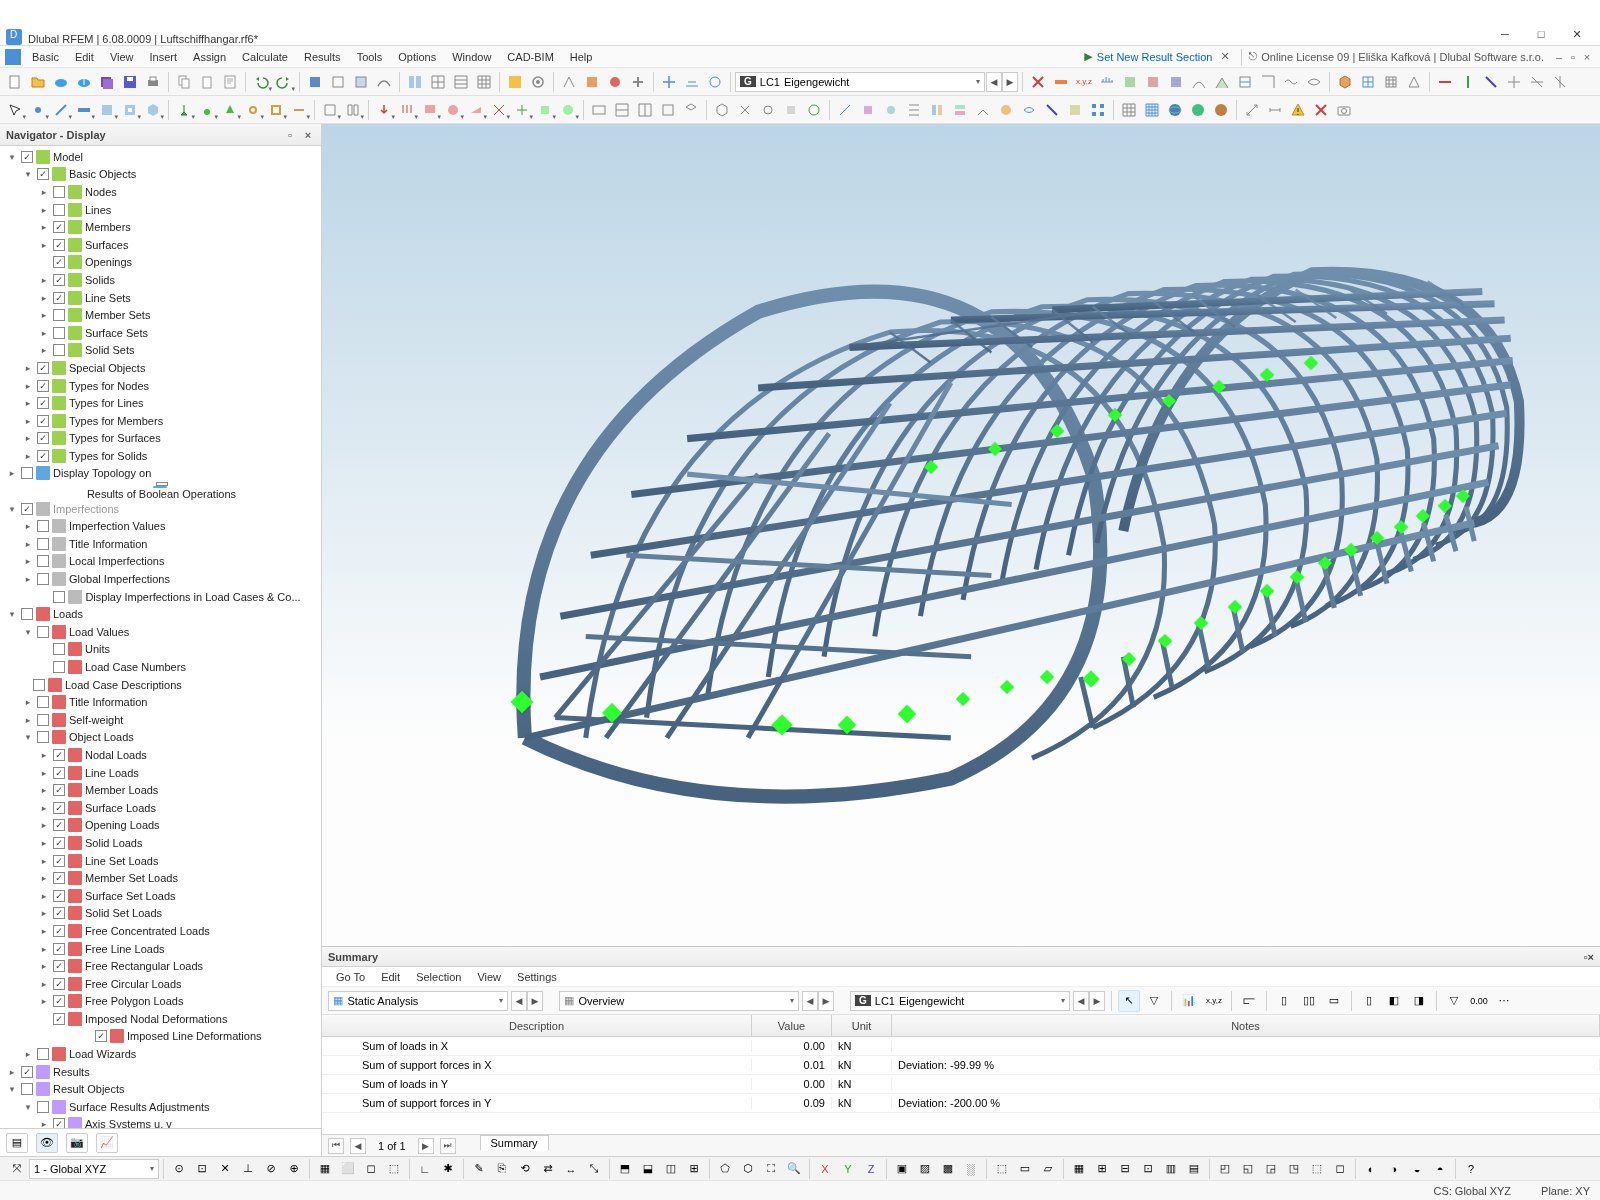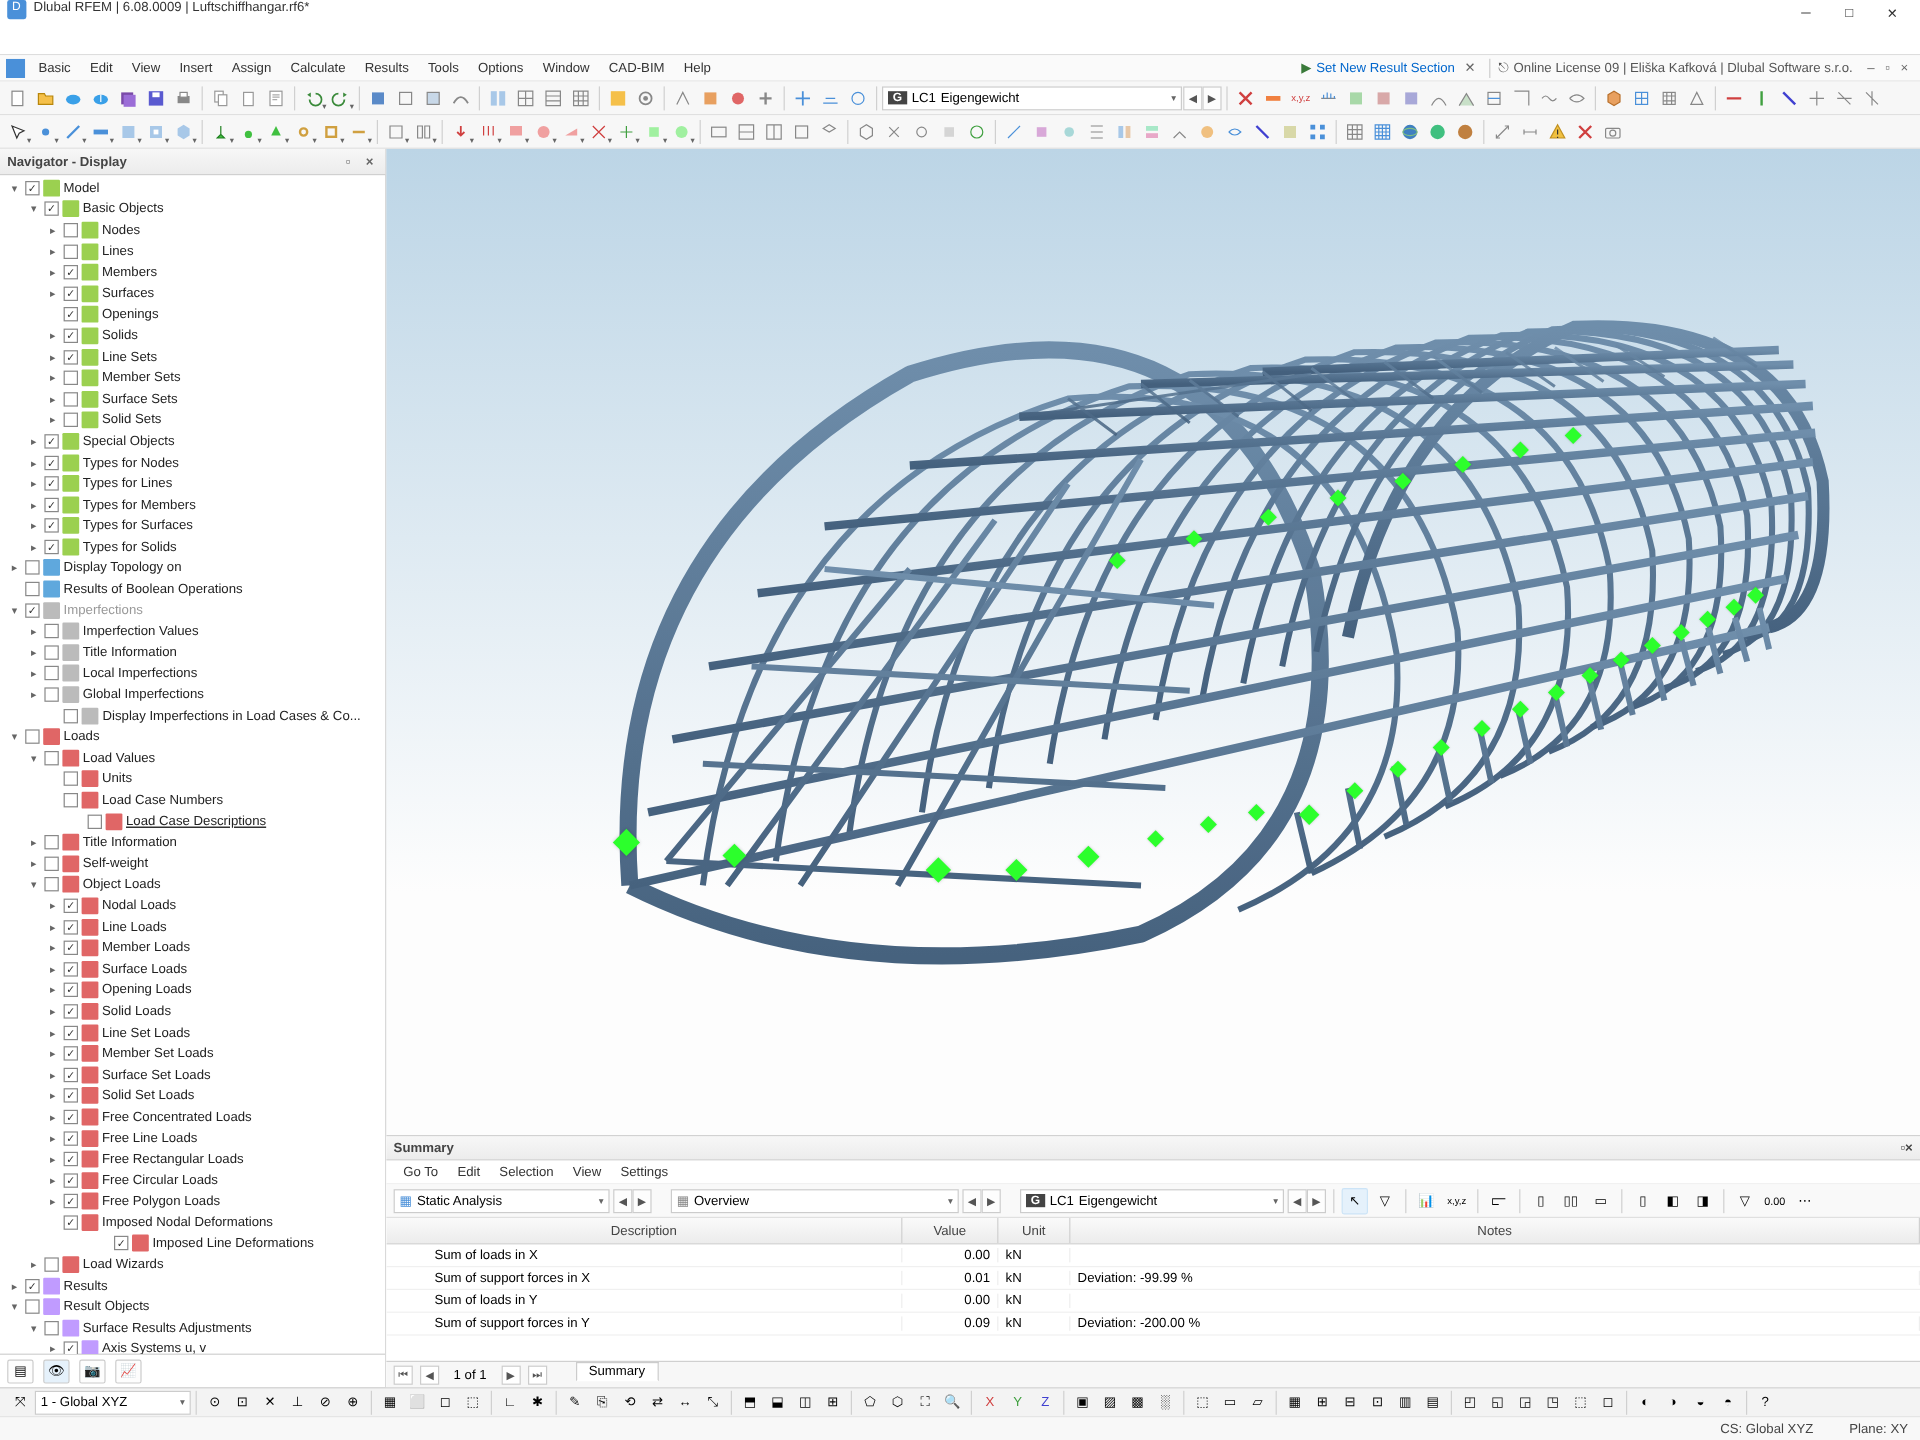--- a/index.html
+++ b/index.html
@@ -1,17 +1,17 @@
 <!DOCTYPE html>
 <html><head>
 <meta charset="utf-8">
 <style>
 * { margin:0; padding:0; box-sizing:border-box; font-family:"Segoe UI",Tahoma,sans-serif; font-size:11px; }
 body { background:#f0f0f0; width:1600px; height:1200px; overflow:hidden; display:flex; flex-direction:column; }
-.titlebar { height:46px; background:#fff; display:flex; align-items:flex-start; padding:0 6px; border-bottom:1px solid #ddd; }
+.titlebar { height:46px; background:#fff; display:flex; align-items:flex-end; padding:0 6px; border-bottom:1px solid #ddd; }
 .titlebar .app-icon { width:16px; height:16px; background:#4a90d9; border-radius:2px; margin-right:6px; display:inline-block; position:relative; }
 .titlebar .app-icon::after { content:"D"; color:#fff; font-size:10px; position:absolute; left:4px; }
 .titlebar .title { flex:0 0 auto; color:#333; }
 .titlebar .spacer { flex:1; }
 .titlebar .win-btns { display:flex; gap:2px; margin-left:10px; }
 .titlebar .win-btn { width:34px; height:22px; display:flex; align-items:center; justify-content:center; color:#333; }
 .sep-v { width:1px; height:16px; background:#ccc; margin:0 3px; }
 .menubar { height:22px; background:#fafafa; display:flex; align-items:center; padding:0 2px; border-bottom:1px solid #e5e5e5; }
 .menubar .mitem { padding:2px 8px; color:#333; }
 .menubar .right { margin-left:auto; display:flex; align-items:center; gap:4px; padding-right:4px; color:#555;}
@@ -859,21 +859,21 @@
           <span class="chk on"></span>
           <span class="ticon b"></span>
           <span class="lbl">Types for Solids</span>
         </div>
         <div class="tnode" style="padding-left: 6px;">
           <span class="exp">▸</span>
           <span class="chk"></span>
           <span class="ticon c"></span>
           <span class="lbl">Display Topology on</span>
         </div>
-        <div class="tnode" style="padding-left: 6px;">
+        <div class="tnode" style="padding-left: 6px; flex-direction: column;">
           <span class="exp"></span>
           <span class="chk"></span>
           <span class="ticon c"></span>
           <span class="lbl">Results of Boolean Operations</span>
         </div>
         <div class="tnode" style="padding-left: 6px;">
           <span class="exp">▾</span>
           <span class="chk on"></span>
           <span class="ticon d"></span>
           <span class="lbl dim">Imperfections</span>
@@ -925,21 +925,21 @@
           <span class="chk"></span>
           <span class="ticon e"></span>
           <span class="lbl">Units</span>
         </div>
         <div class="tnode" style="padding-left: 38px;">
           <span class="exp"></span>
           <span class="chk"></span>
           <span class="ticon e"></span>
           <span class="lbl">Load Case Numbers</span>
         </div>
-        <div class="tnode" style="padding-left: 58px; text-decoration: underline;">
+        <div class="tnode" style="padding-left: 18px;">
           <span class="exp"></span>
           <span class="chk"></span>
           <span class="ticon e"></span>
           <span class="lbl">Load Case Descriptions</span>
         </div>
         <div class="tnode" style="padding-left: 22px;">
           <span class="exp">▸</span>
           <span class="chk"></span>
           <span class="ticon e"></span>
           <span class="lbl">Title Information</span>

